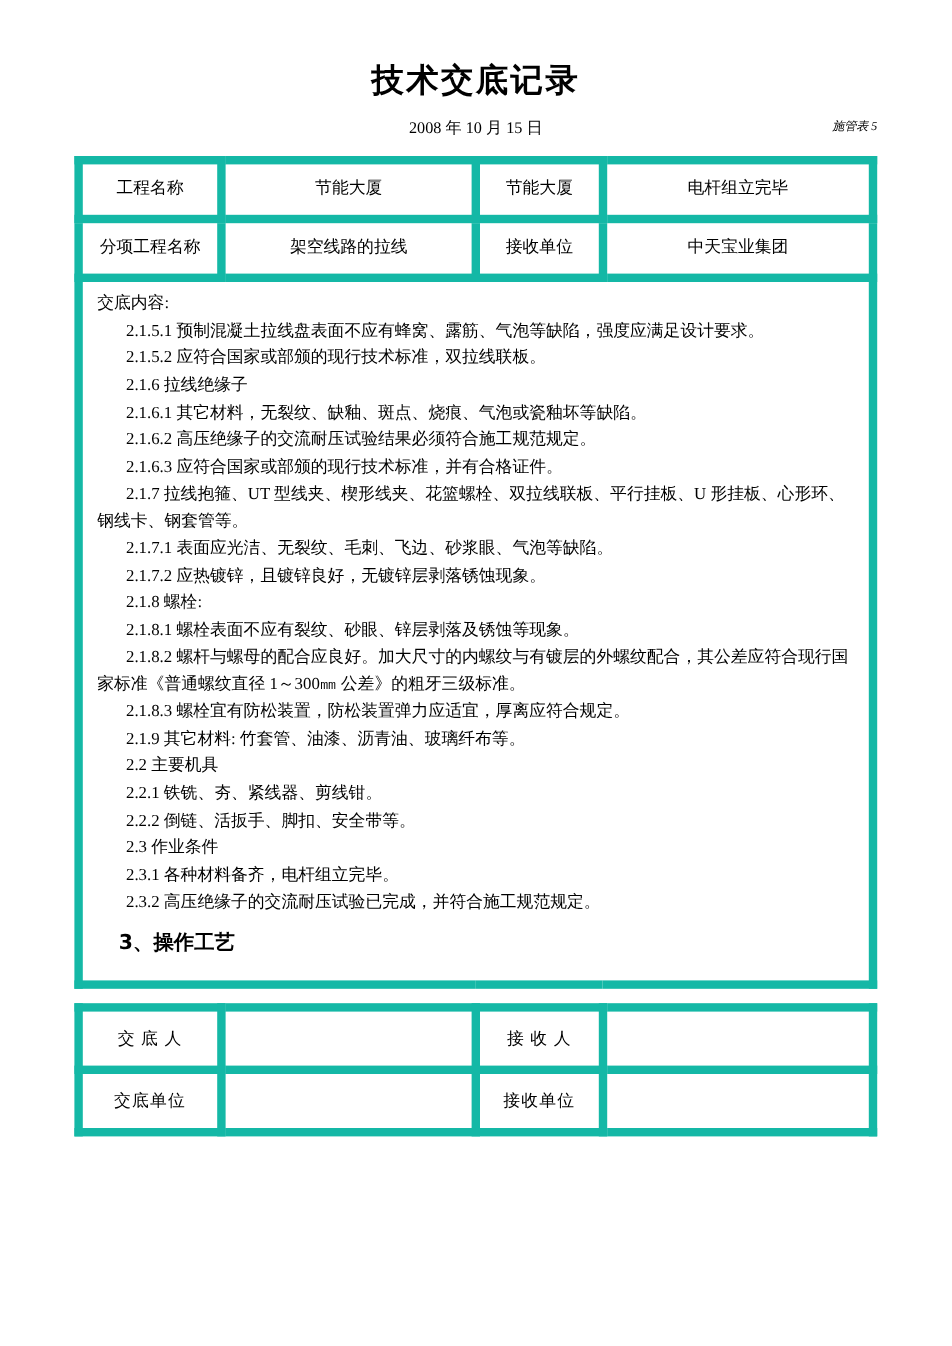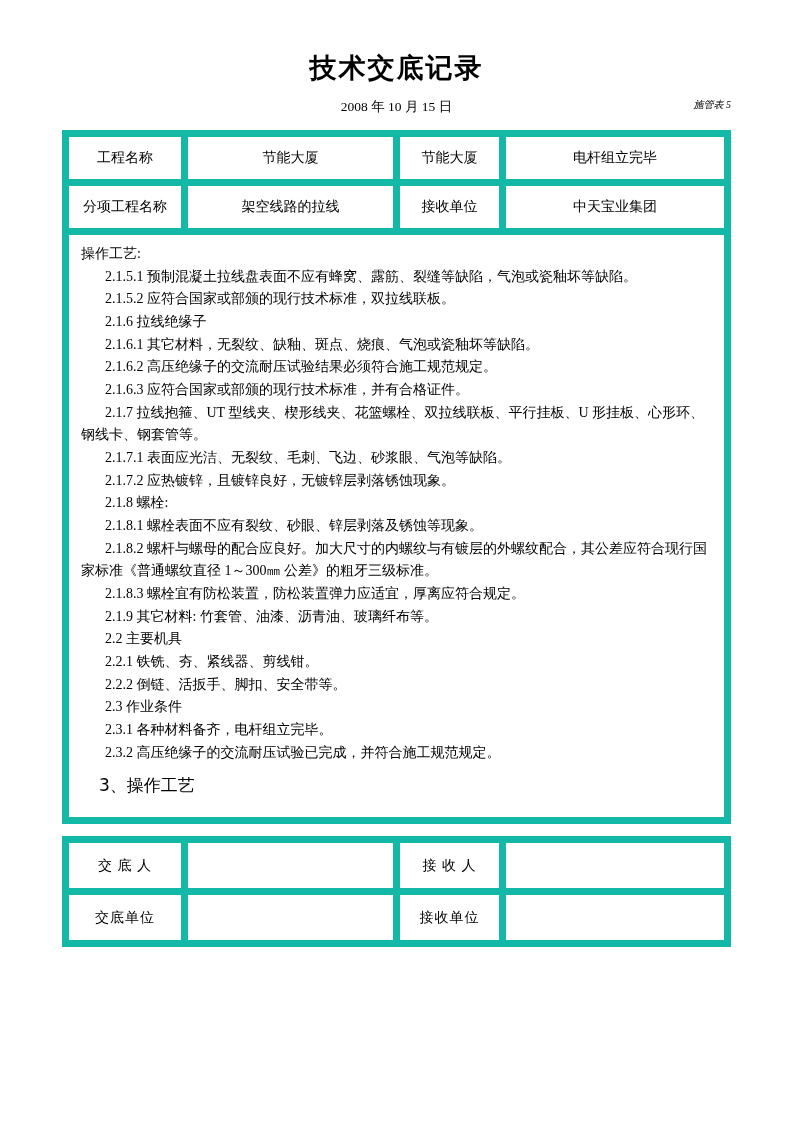--- a/index.html
+++ b/index.html
@@ -80,21 +80,21 @@
     margin: 0 0 2px 0;
   }
   .content-p {
     font-size: 14px;
     line-height: 1.62;
     margin: 0;
     text-indent: 24px;
   }
   .section-head {
     font-size: 17px;
-    font-weight: normal;
+    font-weight: bold;
     font-family: "DejaVu Sans", "Liberation Sans", sans-serif;
     margin: 10px 0 6px 0;
     text-indent: 18px;
   }
   .sig-cell {
     height: 45px;
     text-align: center;
     font-size: 14px;
     letter-spacing: 1px;
   }
@@ -129,23 +129,23 @@
         <td class="cell-center">电杆组立完毕</td>
       </tr>
       <tr>
         <td class="cell-center">分项工程名称</td>
         <td class="cell-center">架空线路的拉线</td>
         <td class="cell-center">接收单位</td>
         <td class="cell-center">中天宝业集团</td>
       </tr>
       <tr>
         <td class="content-cell" colspan="4">
-          <p class="content-lead">操作工艺:</p>
+          <p class="content-lead">交底内容:</p>
           <div id="content-paragraphs">
-              <p class="content-p">2.1.5.1 预制混凝土拉线盘表面不应有蜂窝、露筋、裂缝等缺陷，气泡或瓷釉坏等缺陷。</p>
+              <p class="content-p">2.1.5.1 预制混凝土拉线盘表面不应有蜂窝、露筋、气泡等缺陷，强度应满足设计要求。</p>
               <p class="content-p">2.1.5.2 应符合国家或部颁的现行技术标准，双拉线联板。</p>
               <p class="content-p">2.1.6 拉线绝缘子</p>
               <p class="content-p">2.1.6.1 其它材料，无裂纹、缺釉、斑点、烧痕、气泡或瓷釉坏等缺陷。</p>
               <p class="content-p">2.1.6.2 高压绝缘子的交流耐压试验结果必须符合施工规范规定。</p>
               <p class="content-p">2.1.6.3 应符合国家或部颁的现行技术标准，并有合格证件。</p>
               <p class="content-p">2.1.7 拉线抱箍、UT 型线夹、楔形线夹、花篮螺栓、双拉线联板、平行挂板、U 形挂板、心形环、钢线卡、钢套管等。</p>
               <p class="content-p">2.1.7.1 表面应光洁、无裂纹、毛刺、飞边、砂浆眼、气泡等缺陷。</p>
               <p class="content-p">2.1.7.2 应热镀锌，且镀锌良好，无镀锌层剥落锈蚀现象。</p>
               <p class="content-p">2.1.8 螺栓:</p>
               <p class="content-p">2.1.8.1 螺栓表面不应有裂纹、砂眼、锌层剥落及锈蚀等现象。</p>

